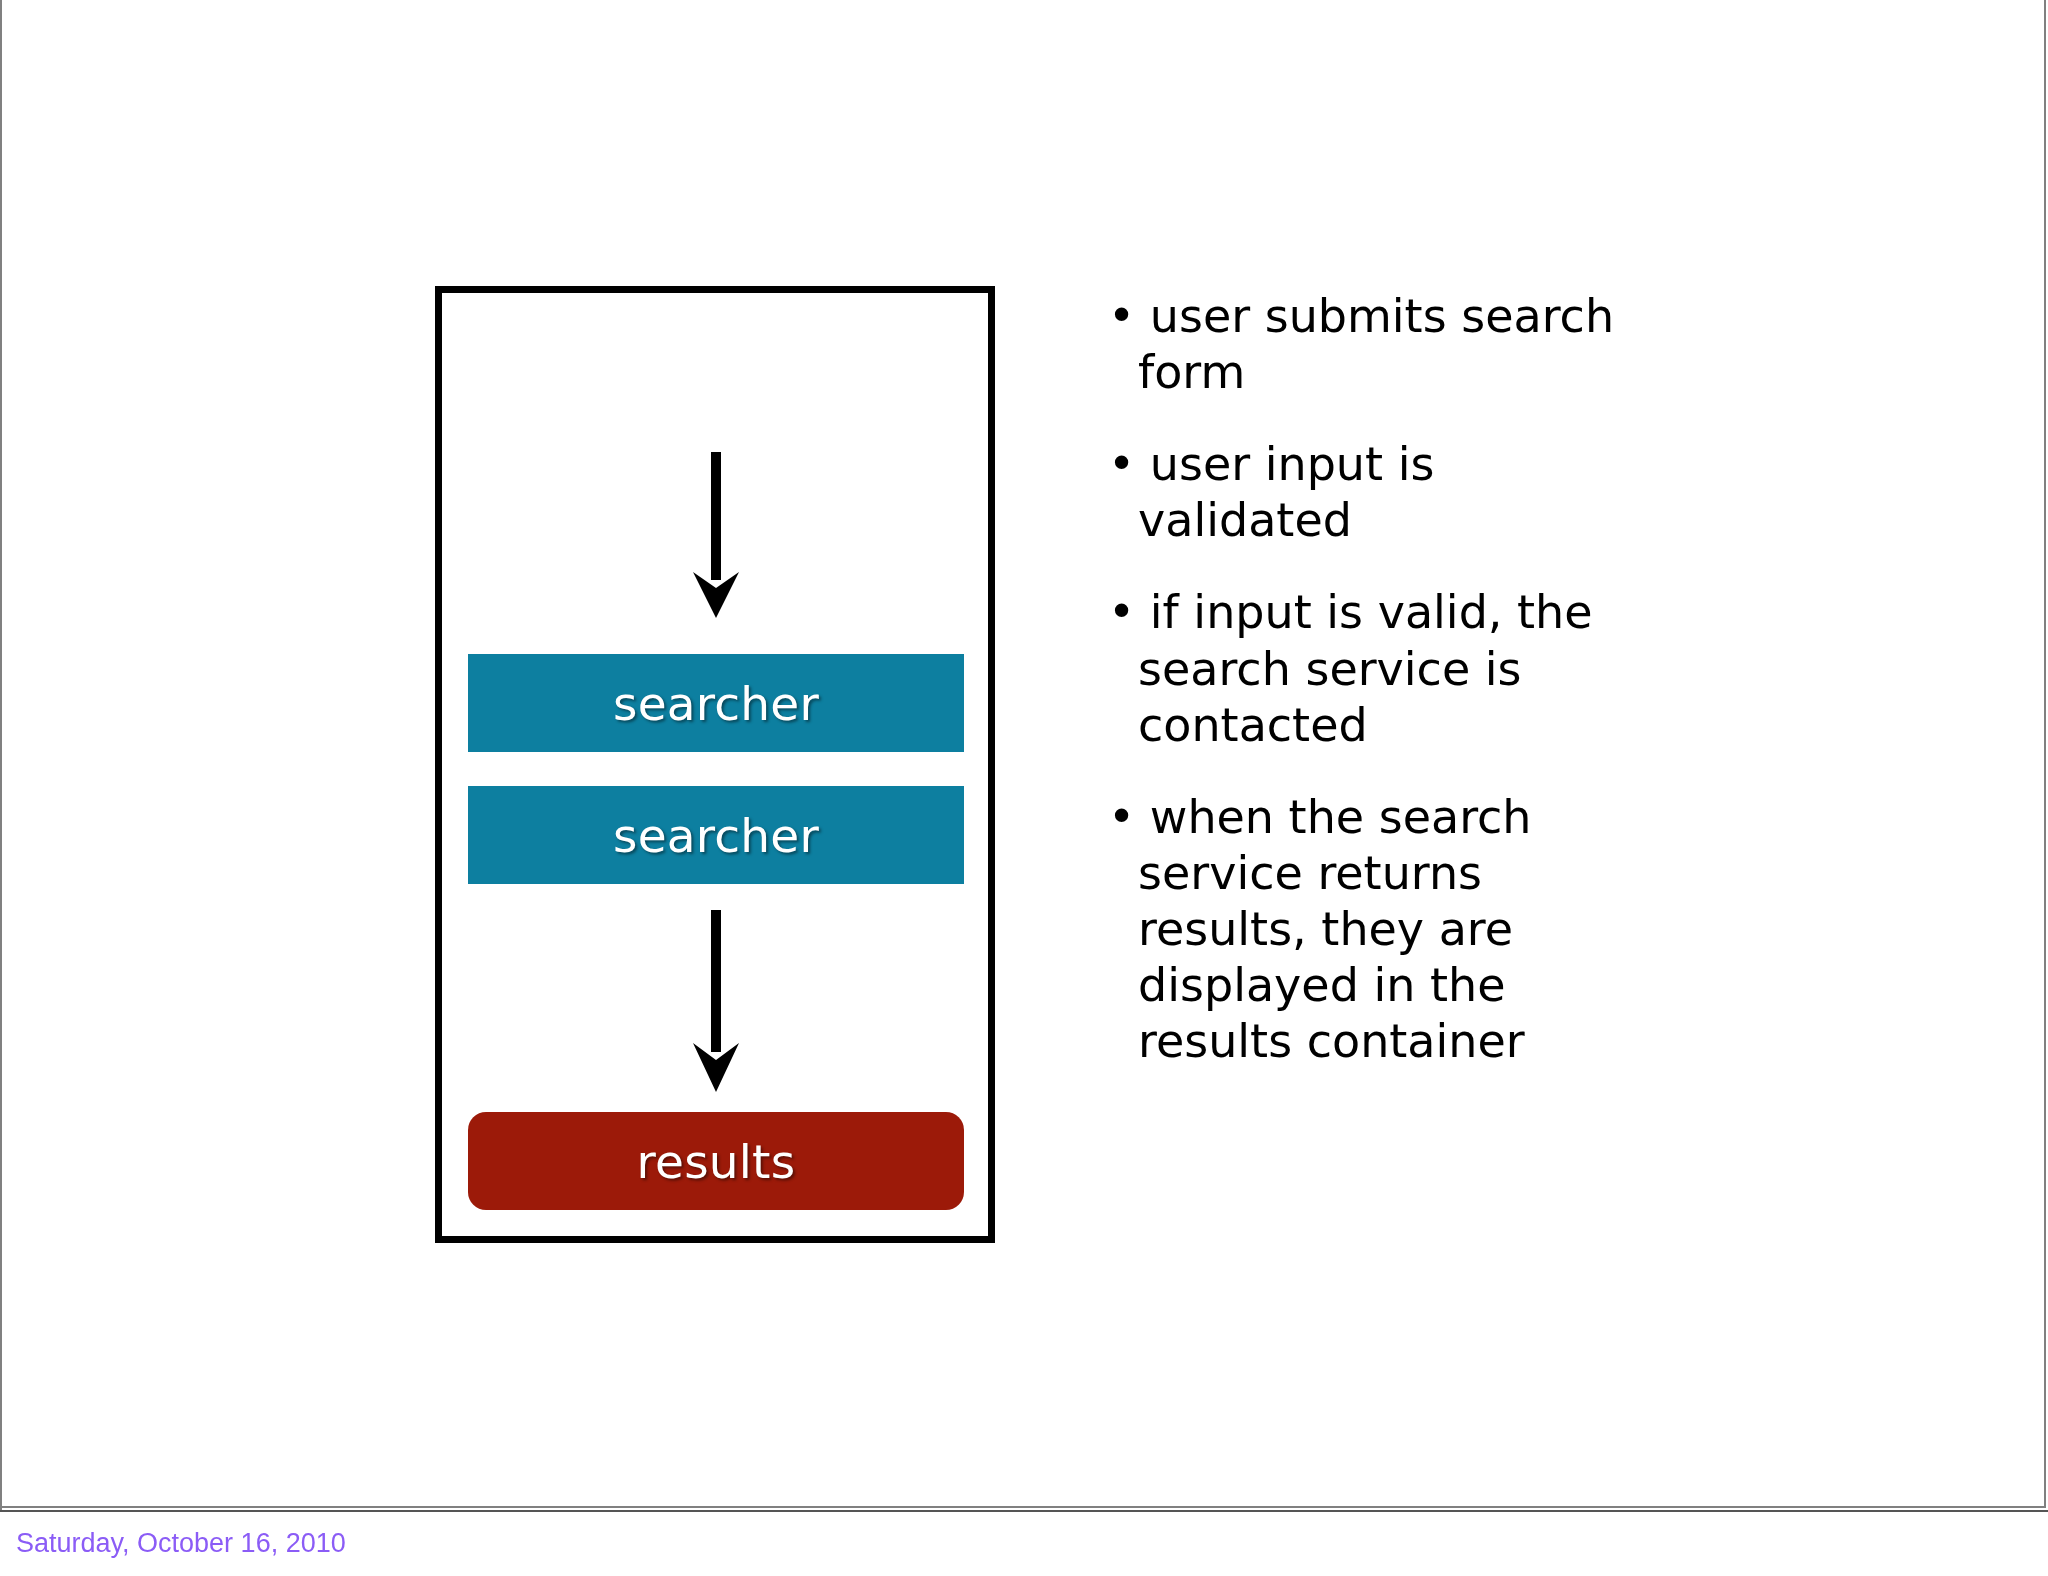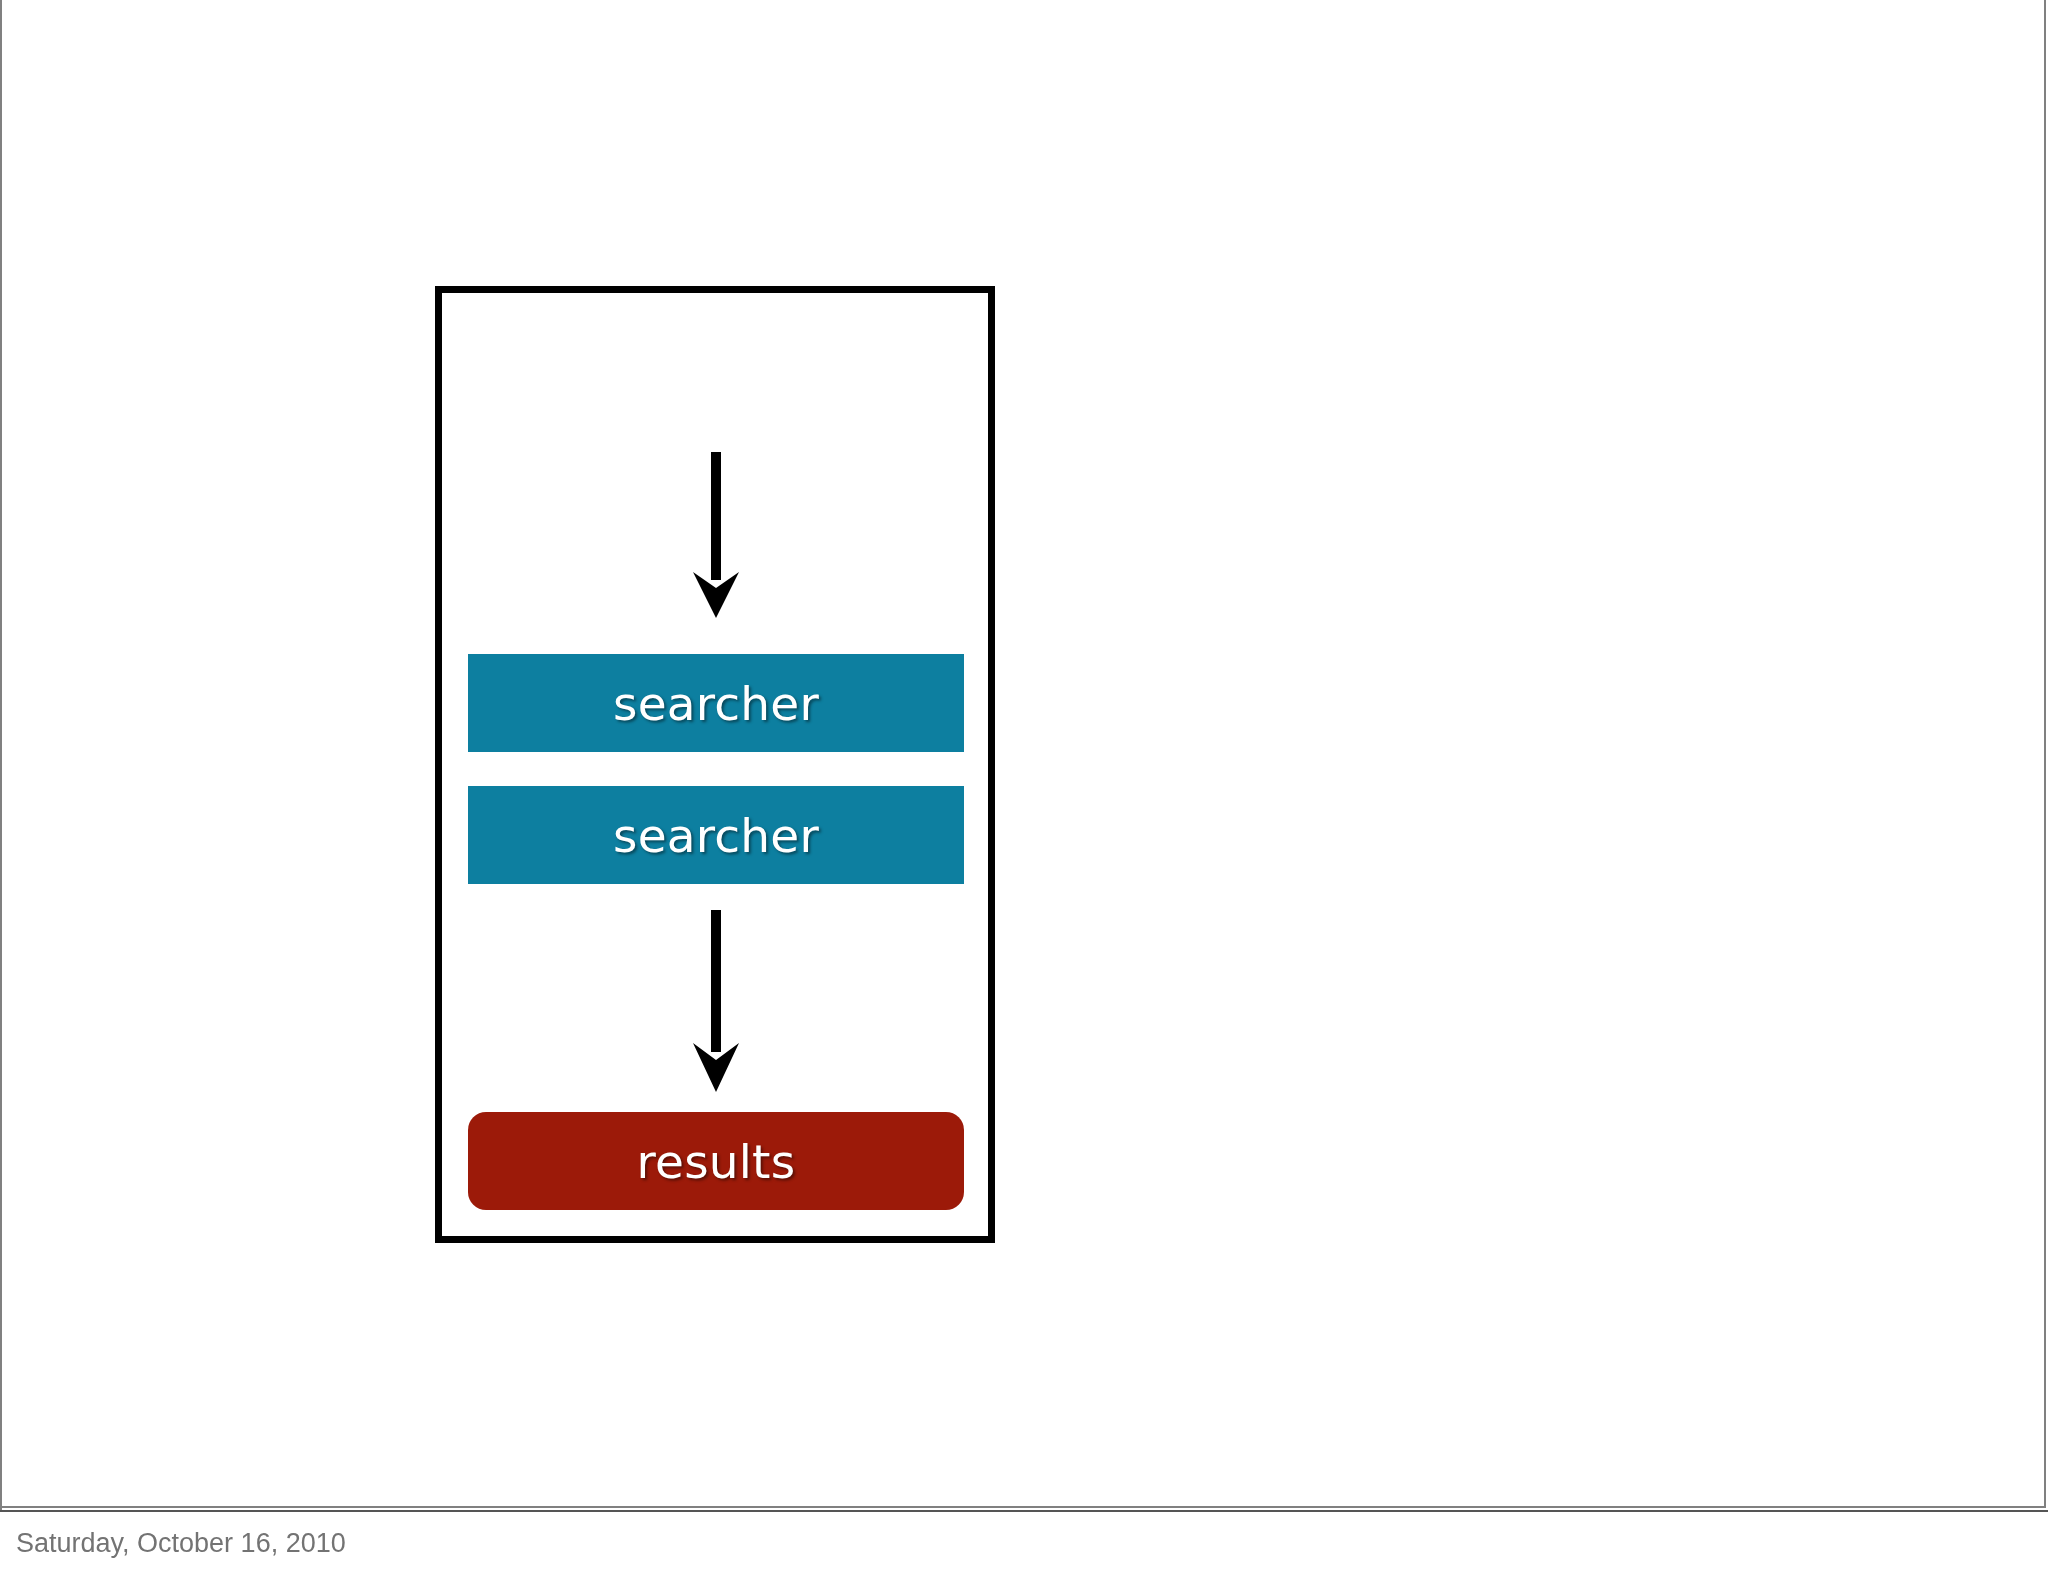--- a/index.html
+++ b/index.html
@@ -109,21 +109,21 @@
     width: 2048px;
     height: 2px;
     background: #555555;
   }
   .footer-date {
     position: absolute;
     left: 16px;
     top: 1528px;
     font-family: "Liberation Sans", sans-serif;
     font-size: 27px;
-    color: #737373;
+    color: #8b5cf6;
     white-space: nowrap;
   }
 </style>
 </head>
 <body>
 
 <div id="slide">
 
   <div class="slide-outline"></div>
   <div class="slide-outline-left"></div>
@@ -150,17 +150,23 @@
     <svg viewBox="0 0 56 182" width="56" height="182" preserveAspectRatio="none" aria-hidden="true">
       <rect x="23" y="0" width="10" height="142" fill="#000000"></rect>
       <path d="M 5 133 L 28 182 L 51 133 L 28 150 Z" fill="#000000"></path>
     </svg>
   </div>
 
   <div class="node node-red" id="node-results">
     <span class="node-label">results</span>
   </div>
 
+  <div class="bullets">
+    <div class="bullet">• user submits search form</div>
+    <div class="bullet">• user input is validated</div>
+    <div class="bullet">• if input is valid, the search service is contacted</div>
+    <div class="bullet">• when the search service returns results, they are displayed in the results container</div>
+  </div>
 
   <div class="footer-rule"></div>
   <div class="footer-date">Saturday, October 16, 2010</div>
 
 </div>
 
 </body></html>

